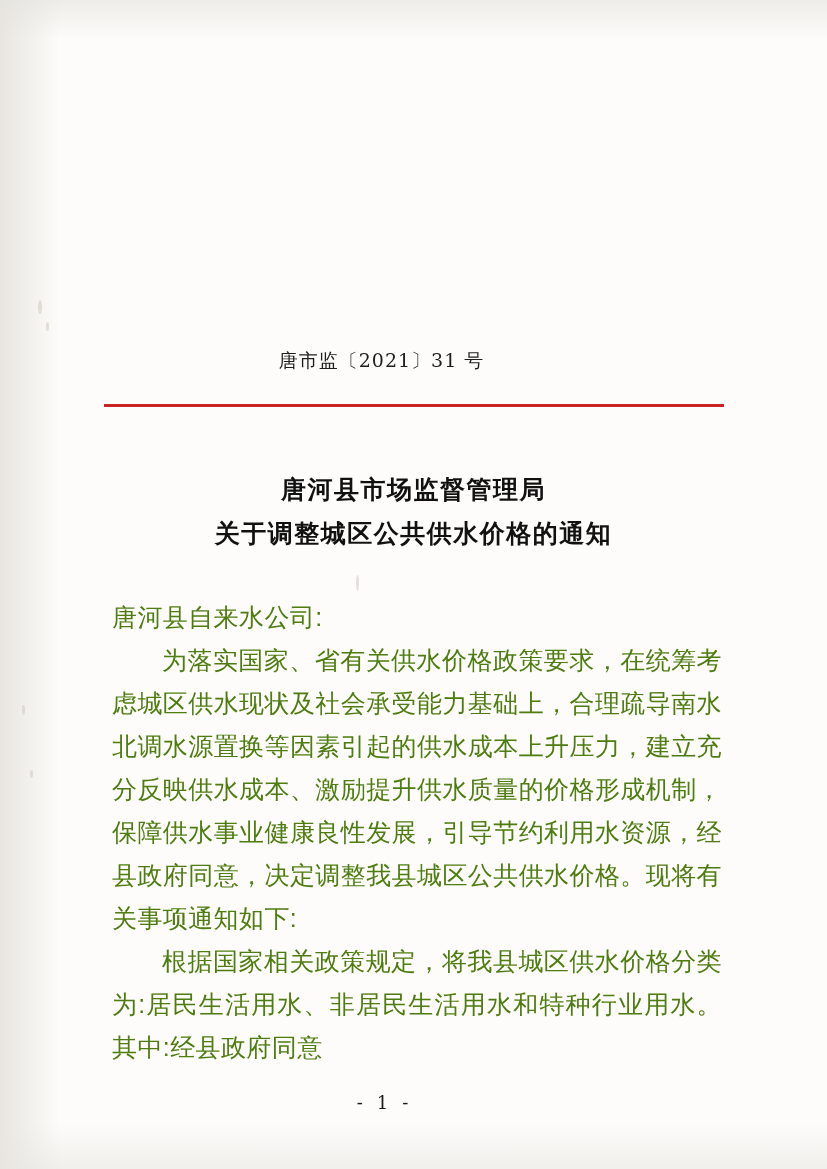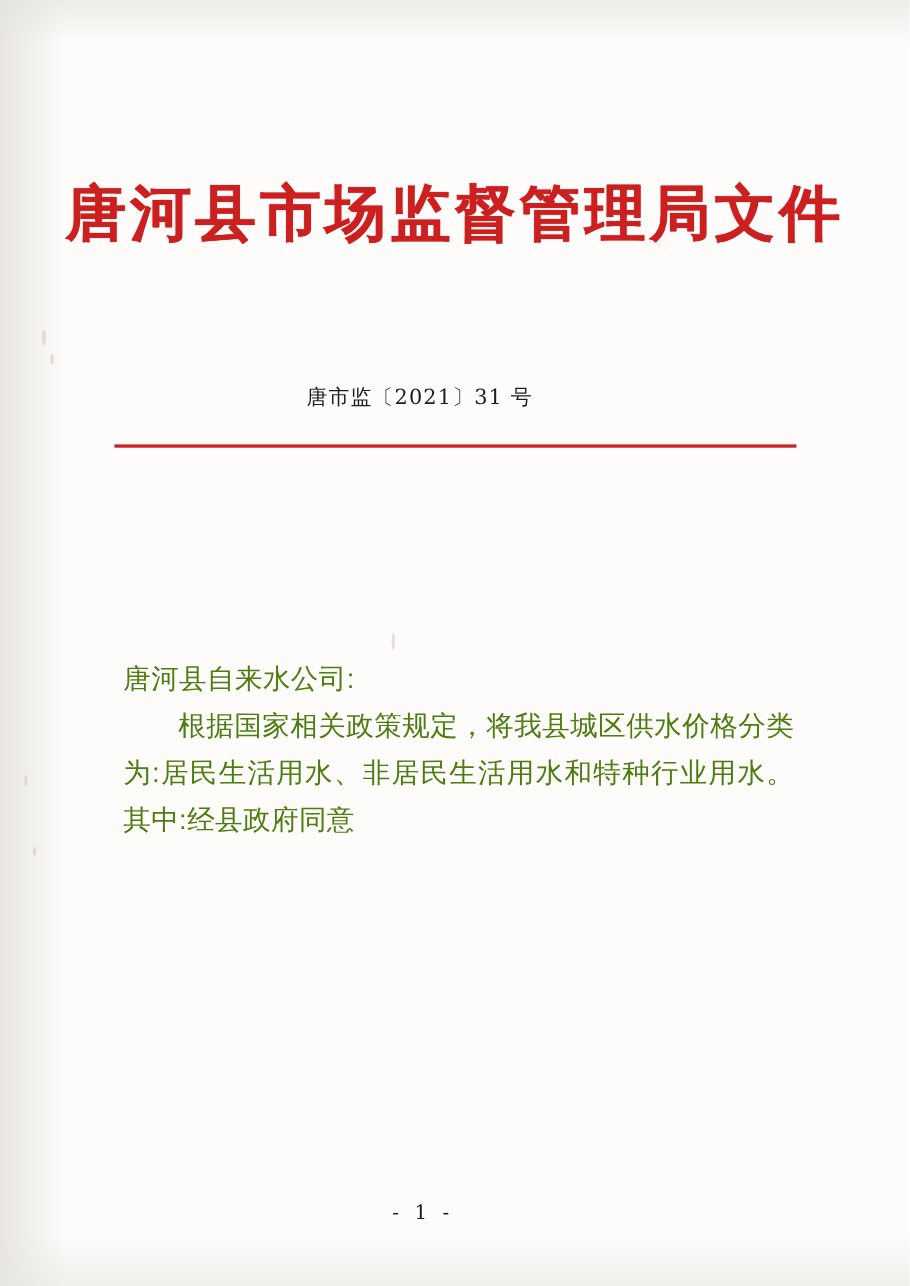--- a/index.html
+++ b/index.html
@@ -156,31 +156,33 @@
   <div class="scan-shade-left"></div>
   <div class="scan-shade-top"></div>
   <div class="scan-shade-bottom"></div>
 
   <div class="speck" style="left:38px;top:300px;width:4px;height:14px;"></div>
   <div class="speck" style="left:46px;top:322px;width:3px;height:9px;"></div>
   <div class="speck" style="left:22px;top:705px;width:3px;height:10px;"></div>
   <div class="speck" style="left:30px;top:770px;width:3px;height:8px;"></div>
   <div class="speck" style="left:356px;top:575px;width:3px;height:16px;"></div>
 
-  <div class="masthead">
-    <div class="title">唐河县市场监督管理局文件</div>
-  </div>
 
   <div class="docnum">唐市监〔2021〕31 号</div>
 
   <div class="redrule"></div>
 
+  <div class="doc-title">
+    <div>唐河县市场监督管理局</div>
+    <div>关于调整城区公共供水价格的通知</div>
+  </div>
 
   <div class="body-block">
     <p>唐河县自来水公司:</p>
+    <p class="indent2">为落实国家、省有关供水价格政策要求，在统筹考虑城区供水现状及社会承受能力基础上，合理疏导南水北调水源置换等因素引起的供水成本上升压力，建立充分反映供水成本、激励提升供水质量的价格形成机制，保障供水事业健康良性发展，引导节约利用水资源，经县政府同意，决定调整我县城区公共供水价格。现将有关事项通知如下:</p>
     <p class="indent2">根据国家相关政策规定，将我县城区供水价格分类为:居民生活用水、非居民生活用水和特种行业用水。其中:经县政府同意</p>
   </div>
 
   <div class="pagenum">
     <span>-</span><span>1</span><span>-</span>
   </div>
 
 </div>
 
 </body></html>

